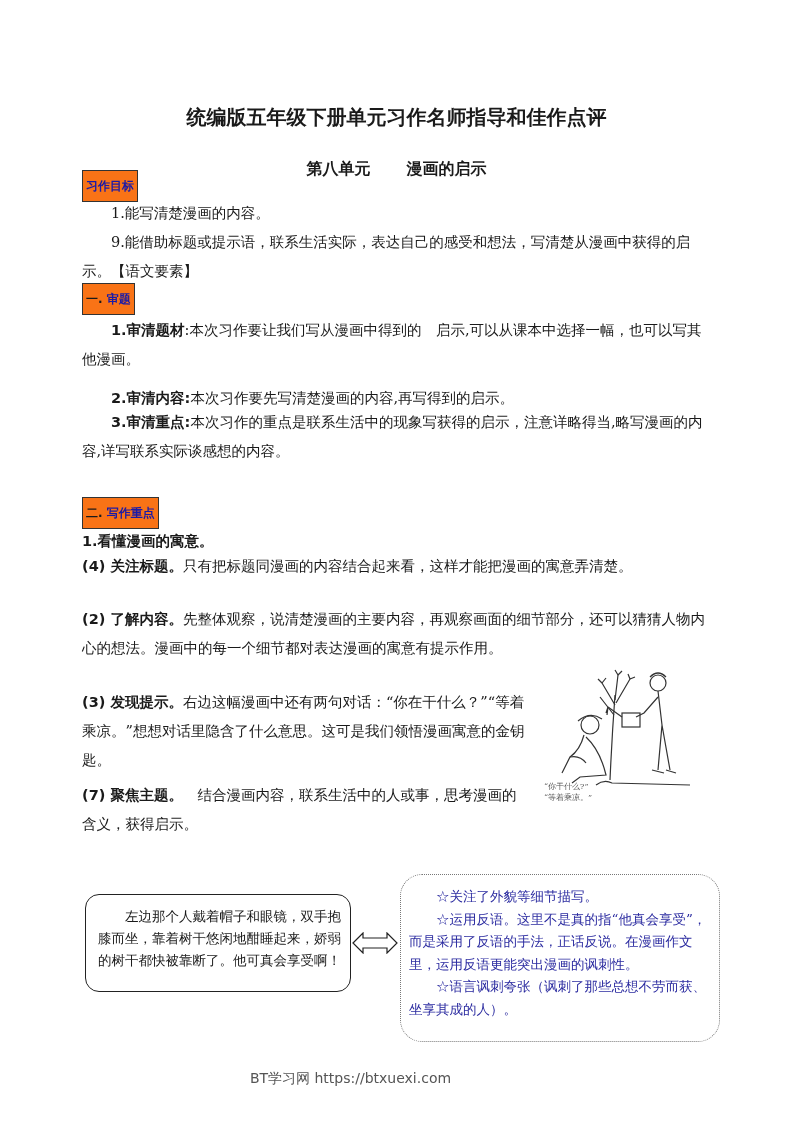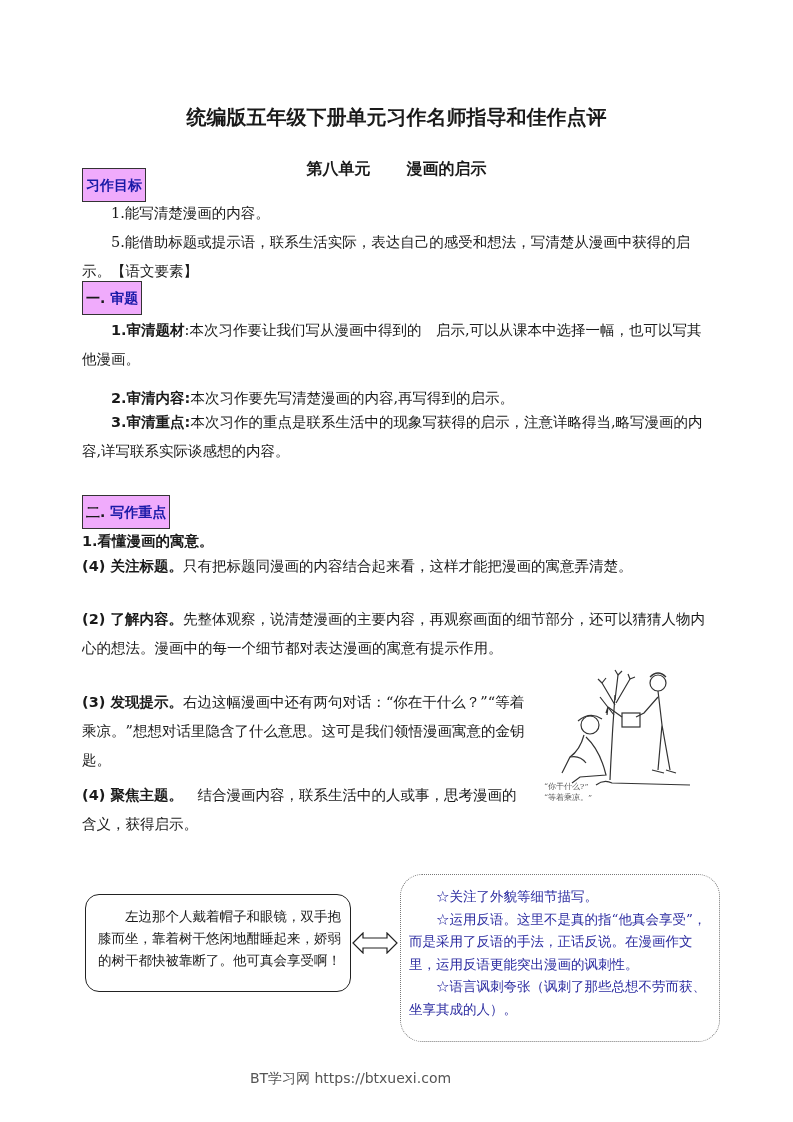--- a/index.html
+++ b/index.html
@@ -4,22 +4,22 @@
 <style>
   html, body { margin: 0; padding: 0; background: #ffffff; }
   body { width: 793px; height: 1122px; position: relative; overflow: hidden;
          font-family: "DejaVu Serif", "Liberation Serif", serif; color: #1a1a1a; }
   .abs { position: absolute; }
   .title { left: 0; width: 793px; top: 104px; text-align: center;
            font-family: Liberation Mono, monospace; font-weight: bold; font-size: 20px; }
   .subtitle { left: 0; width: 793px; top: 145px; text-align: center;
               font-family: "DejaVu Sans", "Liberation Sans", sans-serif; font-weight: bold; font-size: 16px; word-spacing: 0; margin-top: 14px; }
   .subtitle .gap { display: inline-block; width: 36px; }
-  .tag { background: #f0abfc; border: 1px solid #333; color: #1a1aa8;
-         font-family: "DejaVu Sans", "Liberation Sans", sans-serif; font-weight: bold; font-size: 14px;
+  .tag { background: #f97316; border: 1px solid #333; color: #1a1aa8;
+         font-family: "DejaVu Sans", "Liberation Sans", sans-serif; font-weight: bold; font-size: 12px;
          padding: 8px 3px; line-height: 20px; }
   .tag .dash { color: #1a1a1a; }
   .para { left: 82px; width: 630px; font-size: 14.5px; line-height: 29px; }
   .indent { text-indent: 2em; }
   b.kw { font-family: "DejaVu Sans", "Liberation Sans", sans-serif; font-weight: bold; }
   .narrow { width: 445px; }
   .cartoon { left: 540px; top: 665px; width: 160px; height: 140px; }
   .box-left { left: 85px; top: 894px; width: 266px; height: 98px; border: 1.5px solid #222;
               border-radius: 14px; padding: 10px 8px 6px 12px; box-sizing: border-box;
               font-size: 13.5px; line-height: 22px; }
@@ -35,21 +35,21 @@
 
 <div class="abs title">统编版五年级下册单元习作名师指导和佳作点评</div>
 <div class="abs subtitle">
   <span>第八单元</span><span class="gap"></span><span>漫画的启示</span>
 </div>
 
 <div class="abs" style="left:82px; top:175px;">
   <span class="tag">习作目标</span>
 </div>
 <div class="abs para indent" style="top:199px;">1.能写清楚漫画的内容。</div>
-<div class="abs para indent" style="top:228px;">5.能借助标题或提示语，联系生活实际，表达自己的感受和想法，写清楚从漫画中获得的启示。【语文要素】</div>
+<div class="abs para indent" style="top:228px;">9.能借助标题或提示语，联系生活实际，表达自己的感受和想法，写清楚从漫画中获得的启示。【语文要素】</div>
 
 <div class="abs" style="left:82px; top:288px;">
   <span class="tag"><span class="dash">一.</span> <span>审题</span></span>
 </div>
 <div class="abs para indent" style="top:316px;">
   <b class="kw">1.审清题材</b><span>:本次习作要让我们写从漫画中得到的　启示,可以从课本中选择一幅，也可以写其他漫画。</span>
 </div>
 <div class="abs para indent" style="top:384px;">
   <b class="kw">2.审清内容:</b><span>本次习作要先写清楚漫画的内容,再写得到的启示。</span>
 </div>
@@ -66,21 +66,21 @@
 <div class="abs para" style="top:552px;">
   <b class="kw">(4) 关注标题。</b><span>只有把标题同漫画的内容结合起来看，这样才能把漫画的寓意弄清楚。</span>
 </div>
 <div class="abs para" style="top:605px;">
   <b class="kw">(2) 了解内容。</b><span>先整体观察，说清楚漫画的主要内容，再观察画面的细节部分，还可以猜猜人物内心的想法。漫画中的每一个细节都对表达漫画的寓意有提示作用。</span>
 </div>
 <div class="abs para narrow" style="top:688px;">
   <b class="kw">(3) 发现提示。</b><span>右边这幅漫画中还有两句对话：“你在干什么？”“等着乘凉。”想想对话里隐含了什么意思。这可是我们领悟漫画寓意的金钥匙。</span>
 </div>
 <div class="abs para narrow" style="top:781px;">
-  <b class="kw">(4) 聚焦主题。</b><span>　结合漫画内容，联系生活中的人或事，思考漫画的含义，获得启示。</span>
+  <b class="kw">(7) 聚焦主题。</b><span>　结合漫画内容，联系生活中的人或事，思考漫画的含义，获得启示。</span>
 </div>
 
 <div class="abs cartoon">
   <svg width="160" height="140" viewBox="0 0 160 140">
     <g fill="none" stroke="#333" stroke-width="1.2">
 
       <path d="M70 115 Q72 70 75 30"></path>
       <path d="M75 40 L62 18 M75 35 L78 10 M76 38 L90 14 M74 50 L60 32"></path>
       <path d="M62 18 l-4 -4 M62 18 l4 -5 M78 10 l-3 -5 M78 10 l4 -4 M90 14 l-2 -5 M90 14 l5 -2"></path>
 

